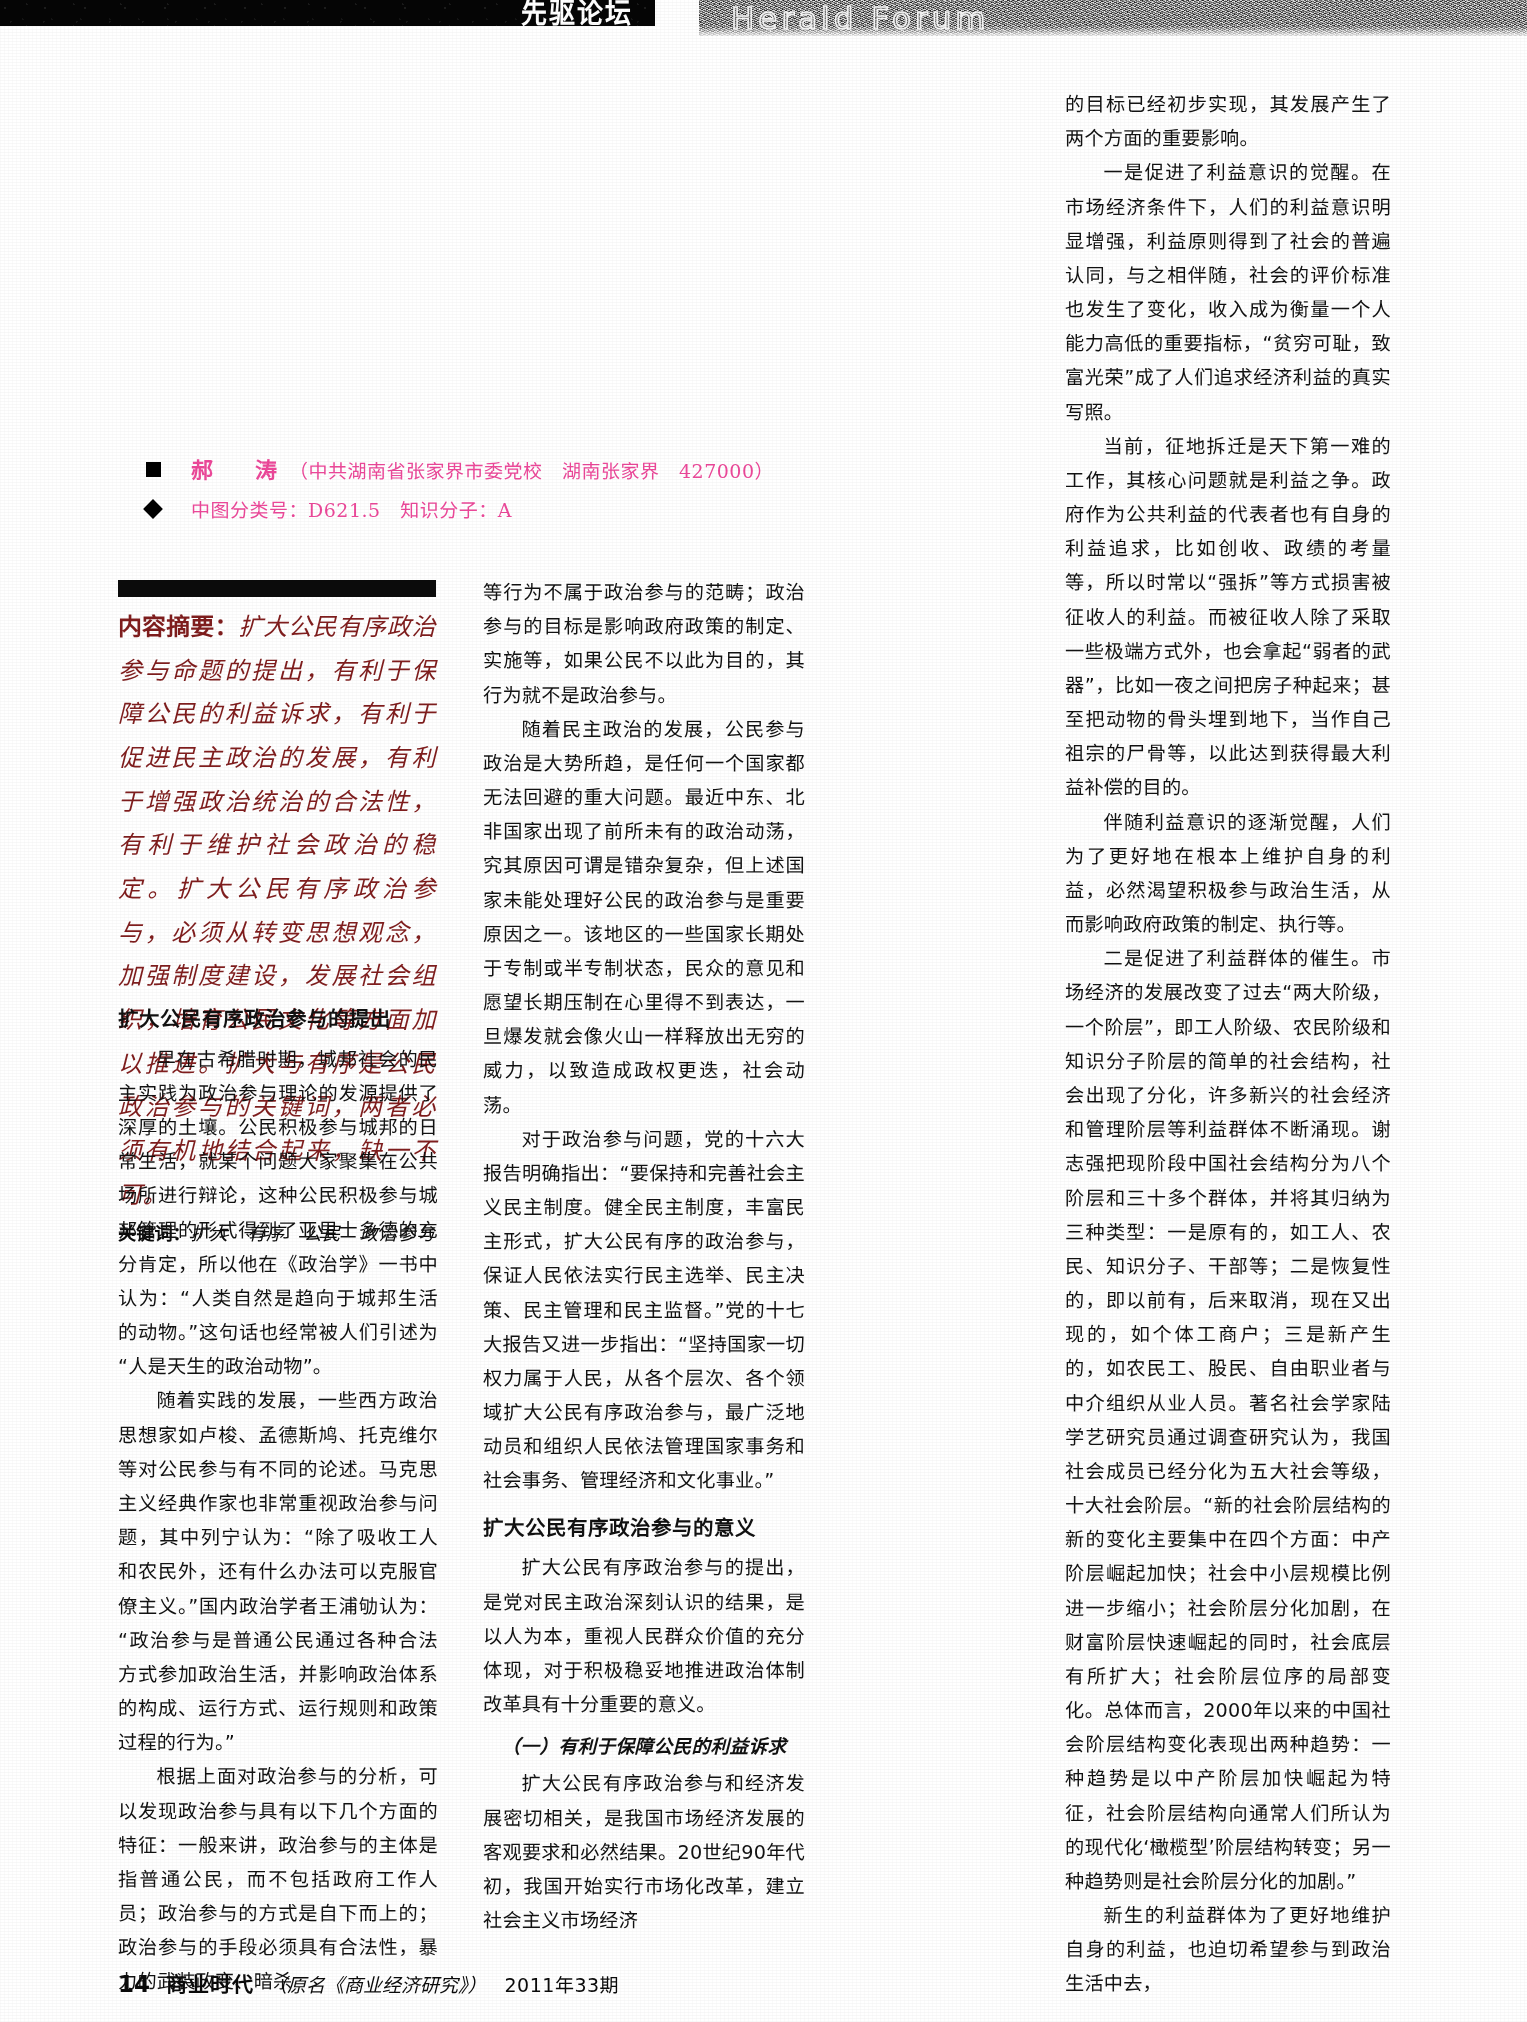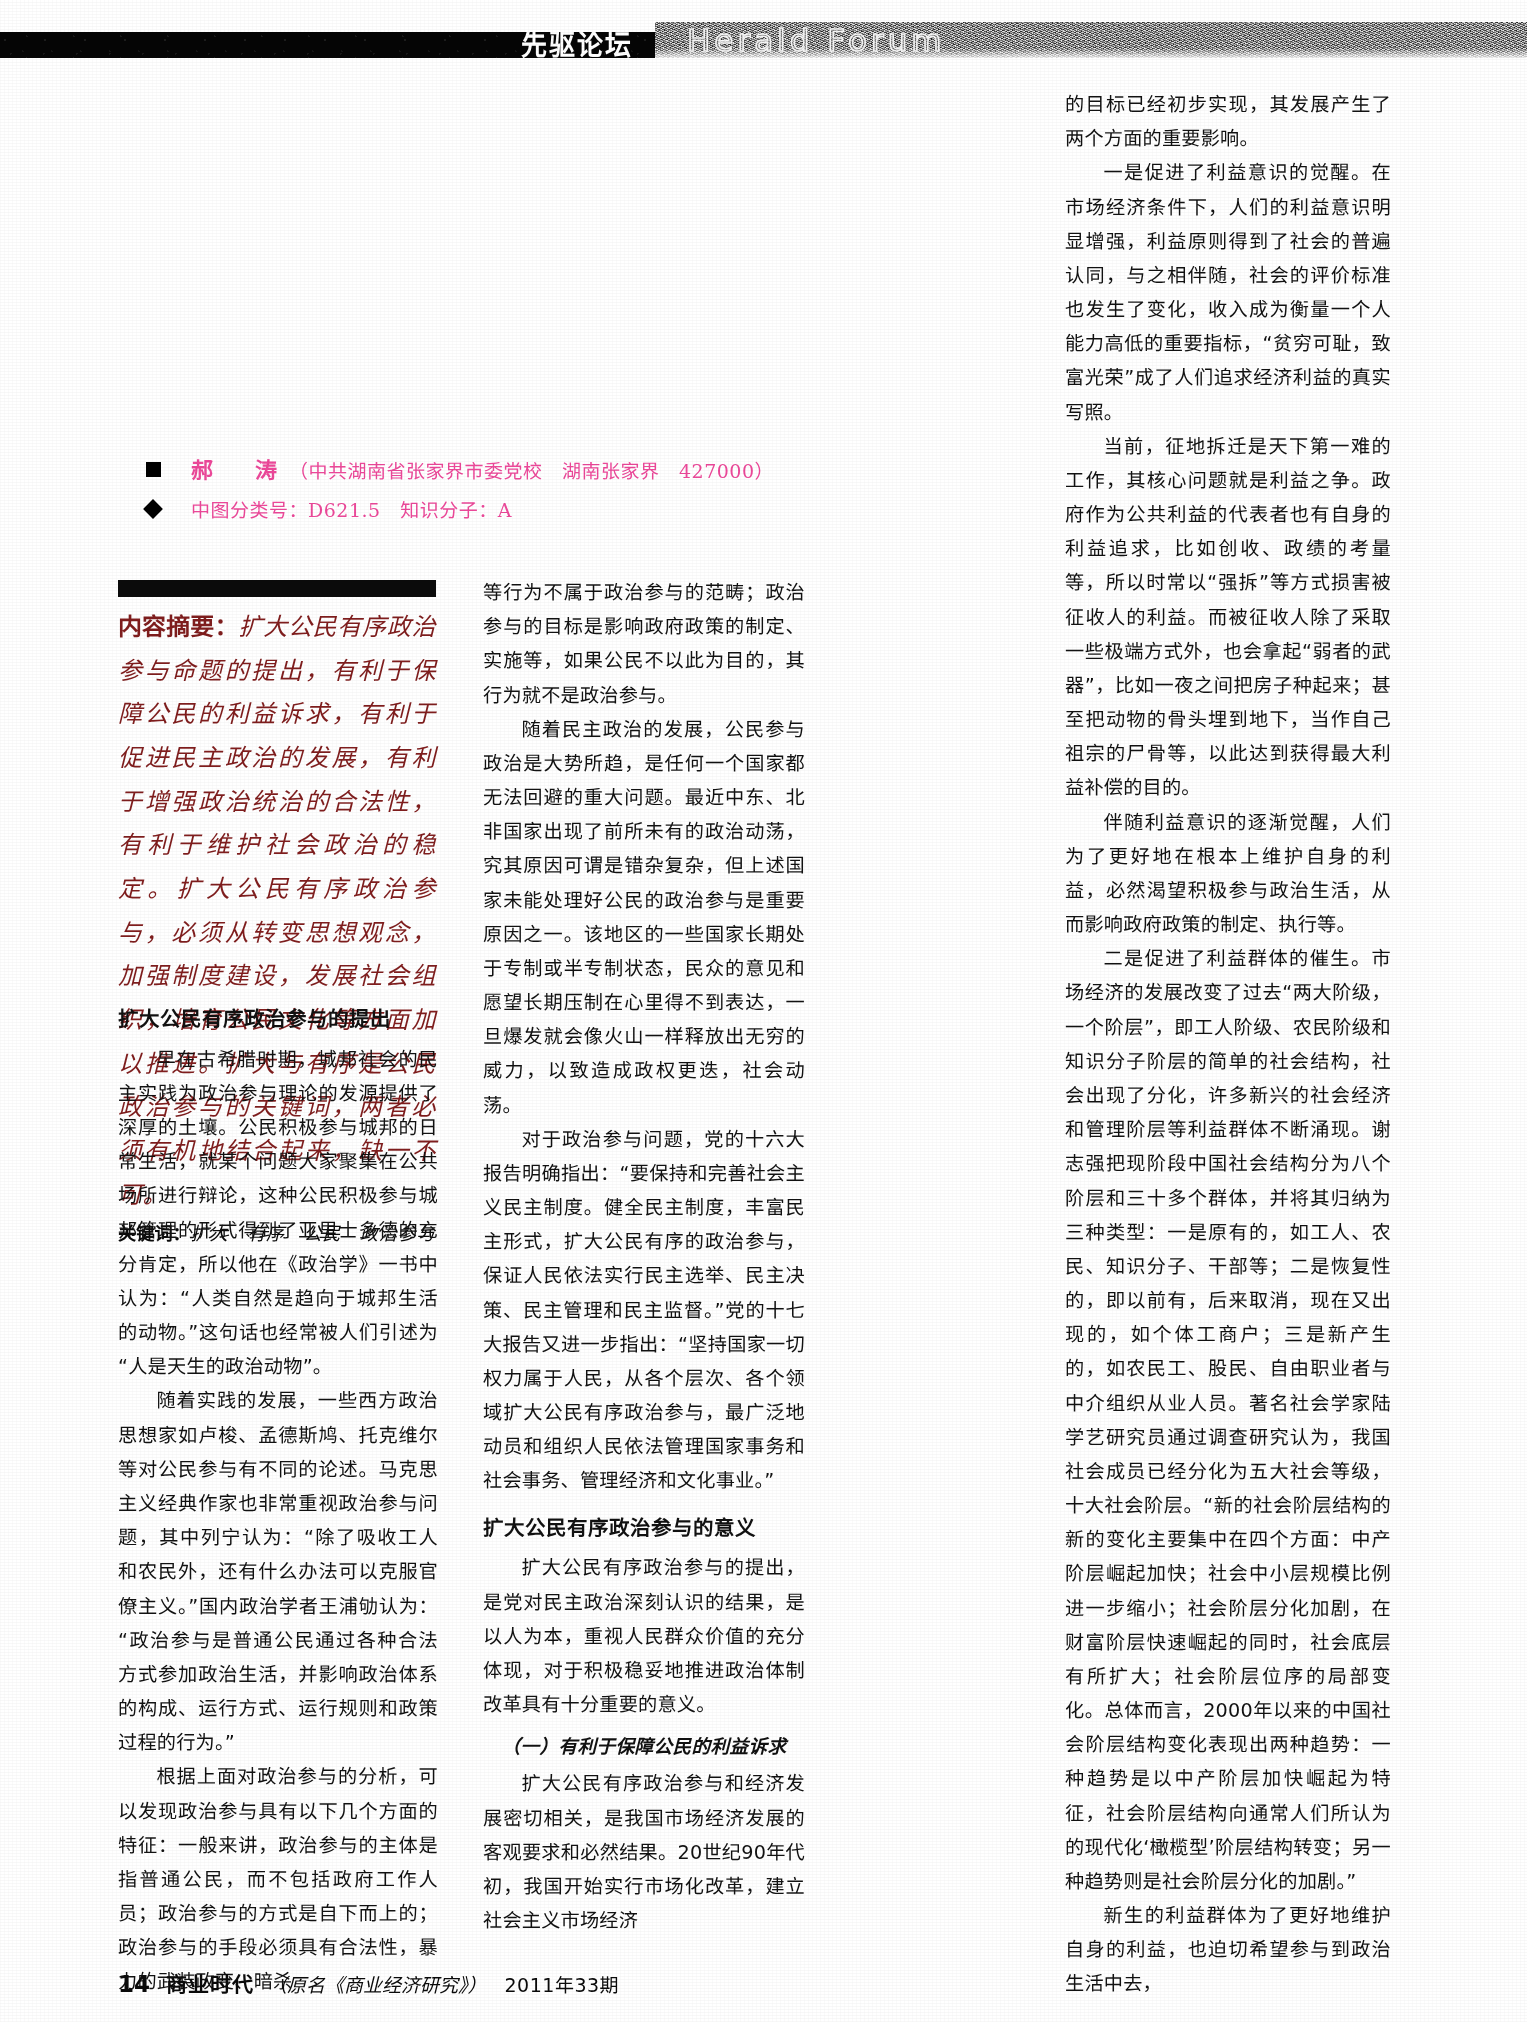--- a/index.html
+++ b/index.html
@@ -38,22 +38,23 @@
     z-index: 60;
   }
 
   
   #banner {
     position: absolute;
     left: 0; top: 0;
     width: 1527px;
     height: 58px;
     display: flex;
-    align-items: flex-end;
+    align-items: flex-start;
     z-index: 10;
+    gap: 44px;
   }
   .banner-black {
     flex: 0 0 655px;
     background: #050505;
     position: relative;
     display: flex;
     align-items: center;
     justify-content: flex-end;
   }
   .banner-black::after{

